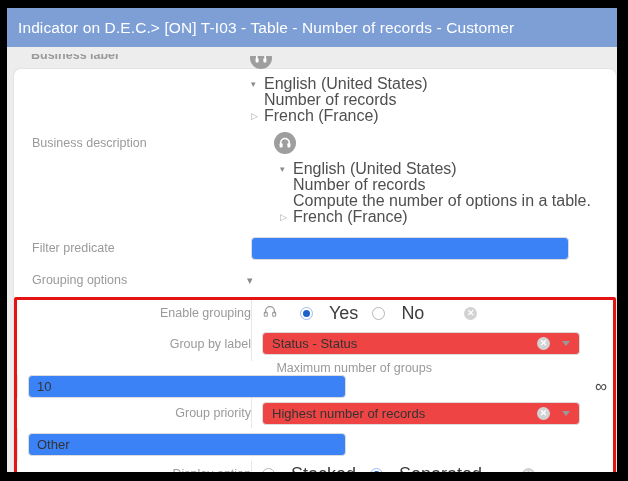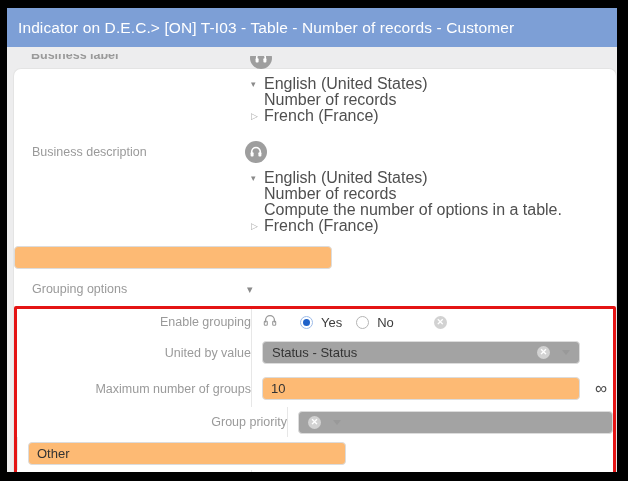--- a/index.html
+++ b/index.html
@@ -27,38 +27,38 @@
   .col-field { flex:1; min-width:0; }
 
   .tree-row { display:flex; align-items:center; line-height:16px; height:16px; }
   .exp { width:13px; font-size:9px; color:#8a8a8a; flex:none; }
   .exp.closed { color:#ababab; }
   .tree-text { font-size:16px; color:#4f4f4f; white-space:nowrap; }
 
   .avatar { width:22px; height:22px; }
 
   .tinput { width:318px; height:23px; border:1px solid #dcdcdc; border-radius:4px;
-    font-family:"Liberation Sans",sans-serif; font-size:13px; color:#333; padding:0 8px; background:#fdba74; outline:none; }
+    font-family:"Liberation Sans",sans-serif; font-size:13px; color:#333; padding:0 8px; background:#3b82f6; outline:none; }
 
   .select { width:318px; height:23px; border:1px solid #dcdcdc; border-radius:4px;
-    display:flex; align-items:center; padding:0 9px; background:#a3a3a3; }
+    display:flex; align-items:center; padding:0 9px; background:#ef4444; }
   .select .sel-text { font-size:13px; color:#333; flex:1; white-space:nowrap; overflow:hidden; }
   .caret { width:0; height:0; border-left:4.5px solid transparent; border-right:4.5px solid transparent;
     border-top:5px solid #999; margin-left:12px; flex:none; }
 
   .clear { width:13px; height:13px; border-radius:50%; background:#d2d2d2; color:#fff;
     font-size:9px; font-weight:bold; line-height:13px; text-align:center; flex:none; cursor:pointer; }
 
   .radio { display:flex; align-items:center; }
   .rdot { width:13px; height:13px; border-radius:50%; border:1px solid #b5b5b5; background:#fff;
     flex:none; position:relative; }
   .radio.sel .rdot { border-color:#9dbbе8; border-color:#9dbbe8; }
   .radio.sel .rdot::after { content:""; position:absolute; left:2px; top:2px; width:7px; height:7px;
     border-radius:50%; background:#1f62c9; }
-  .rlabel { font-size:13px; color:#3d3d3d; margin-left:8px; }
+  .rlabel { font-size:18px; color:#3d3d3d; margin-left:16px; }
 
   .chev-down { font-size:11px; color:#8a8a8a; }
 
   .group-box { border:3px solid #e41414; border-radius:2px; margin-top:9px; }
   .grow { display:flex; align-items:center; }
   .grow .col-label { width:234px;text-align:right; }
   .grow .col-field { border-left:1px solid #e7e7e7; align-self:stretch;
     display:flex; align-items:center; padding-left:10px; }
 
   .infinity { margin-left:auto; margin-right:6px; font-size:17px; color:#4c4c4c; line-height:1; }
@@ -99,21 +99,21 @@
             <span class="exp"></span>
             <span class="tree-text">Number of records</span>
           </div>
           <div class="tree-row">
             <span class="exp closed">▷</span>
             <span class="tree-text">French (France)</span>
           </div>
         </div>
       </div>
 
-      <div class="row" style="margin-top:17px;">
+      <div class="row" style="margin-top:8px;gap:29px;">
         <div class="col-label" style="padding-top:4px;">Business description</div>
         <div class="col-field">
           <div style="margin-left:-6px;">
             <svg class="avatar" width="22" height="22" viewBox="0 0 22 22">
               <circle cx="11" cy="11" r="11" fill="#9e9e9e"></circle>
               <path d="M6.7 13 v-2.2 a4.3 4.3 0 0 1 8.6 0 V13" stroke="#fff" stroke-width="1.6" fill="none"></path>
               <rect x="5.6" y="11.3" width="3" height="4.2" rx="0.9" fill="#fff"></rect>
               <rect x="13.4" y="11.3" width="3" height="4.2" rx="0.9" fill="#fff"></rect>
             </svg>
           </div>
@@ -132,20 +132,21 @@
             </div>
             <div class="tree-row">
               <span class="exp closed">▷</span>
               <span class="tree-text">French (France)</span>
             </div>
           </div>
         </div>
       </div>
 
       <div class="row" style="margin-top:11px; align-items:center; height:24px;">
+        <div class="col-label">Filter predicate</div>
         <div class="col-field">
           <input class="tinput" type="text" value="" style="">
         </div>
       </div>
 
       <div class="row" style="margin-top:12px; align-items:center; height:16px;justify-content:flex-end;">
         <div class="col-label">Grouping options</div>
         <div class="col-field" style="display:flex;">
           <span class="chev-down" style="margin-left:-4px;">▾</span>
         </div>
@@ -172,42 +173,43 @@
             <span class="radio">
               <span class="rdot"></span>
               <span class="rlabel">No</span>
             </span>
             <span class="gap40"></span>
             <span class="clear">✕</span>
           </div>
         </div>
 
         <div class="grow" style="height:35px;">
-          <div class="col-label">United by value</div>
+          <div class="col-label">Group by label</div>
           <div class="col-field">
             <div class="select">
               <span class="sel-text">Status - Status</span>
               <span class="clear">✕</span>
               <span class="caret"></span>
             </div>
           </div>
         </div>
 
-        <div class="grow" style="height:37px;">
+        <div class="grow" style="height:37px;flex-direction:column;">
           <div class="col-label">Maximum number of groups</div>
           <div class="col-field">
             <input class="tinput" type="text" value="10" style="">
             <span class="infinity">∞</span>
           </div>
         </div>
 
-        <div class="grow" style="height:30px;padding-left:36px;">
+        <div class="grow" style="height:30px;">
           <div class="col-label">Group priority</div>
           <div class="col-field">
             <div class="select">
+              <span class="sel-text">Highest number of records</span>
               <span class="clear">✕</span>
               <span class="caret"></span>
             </div>
           </div>
         </div>
 
         <div class="grow" style="height:33px;">
           <div class="col-field">
             <input class="tinput" type="text" value="Other" style="">
           </div>

